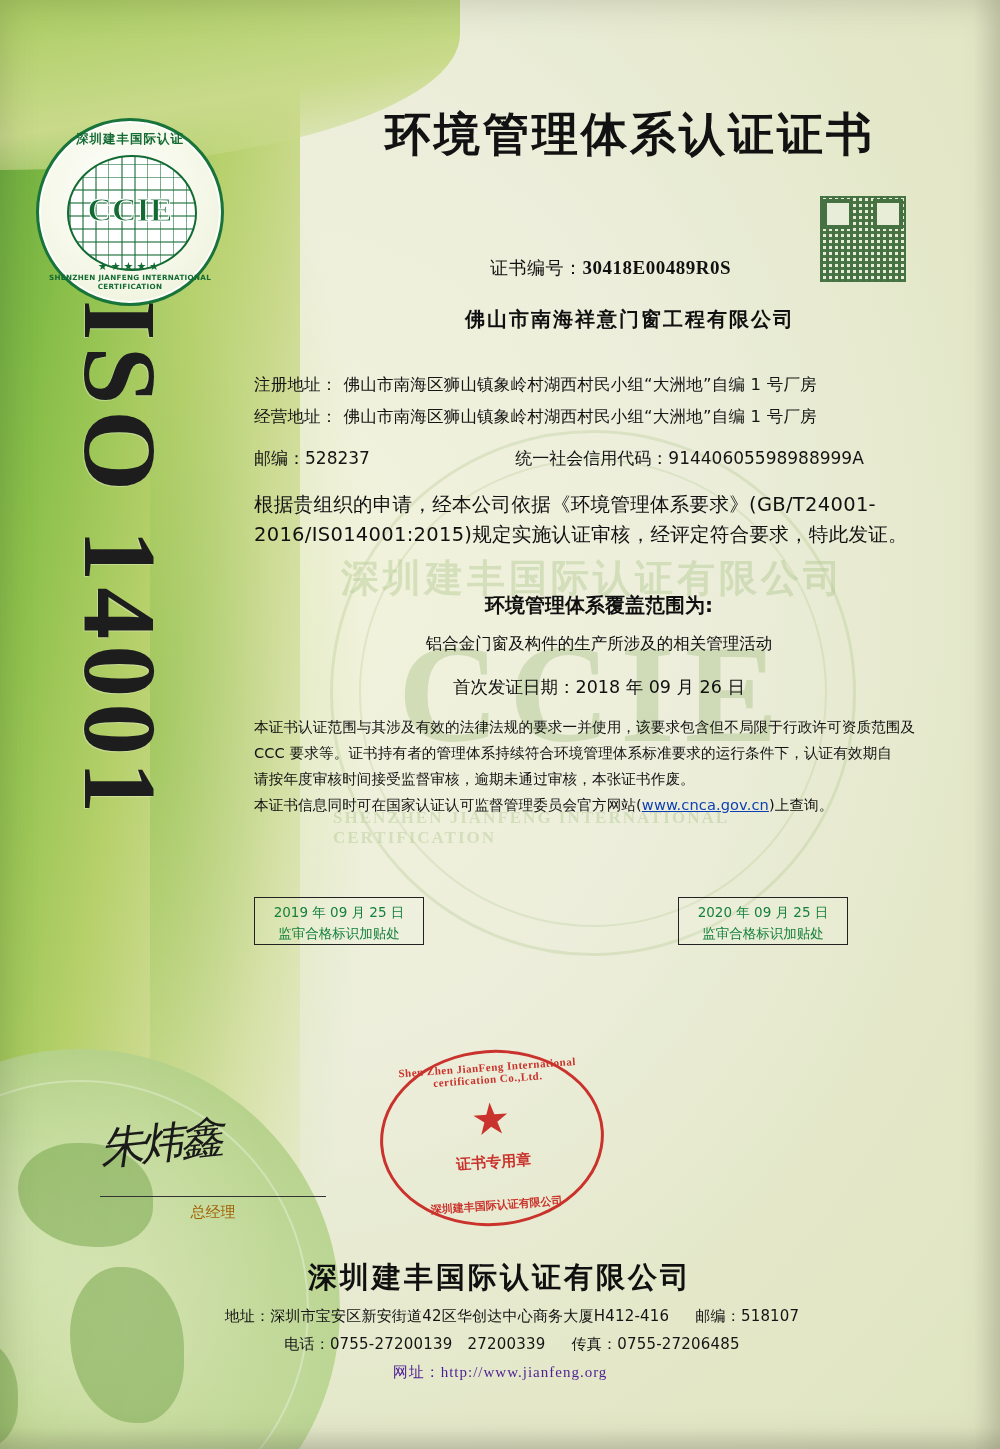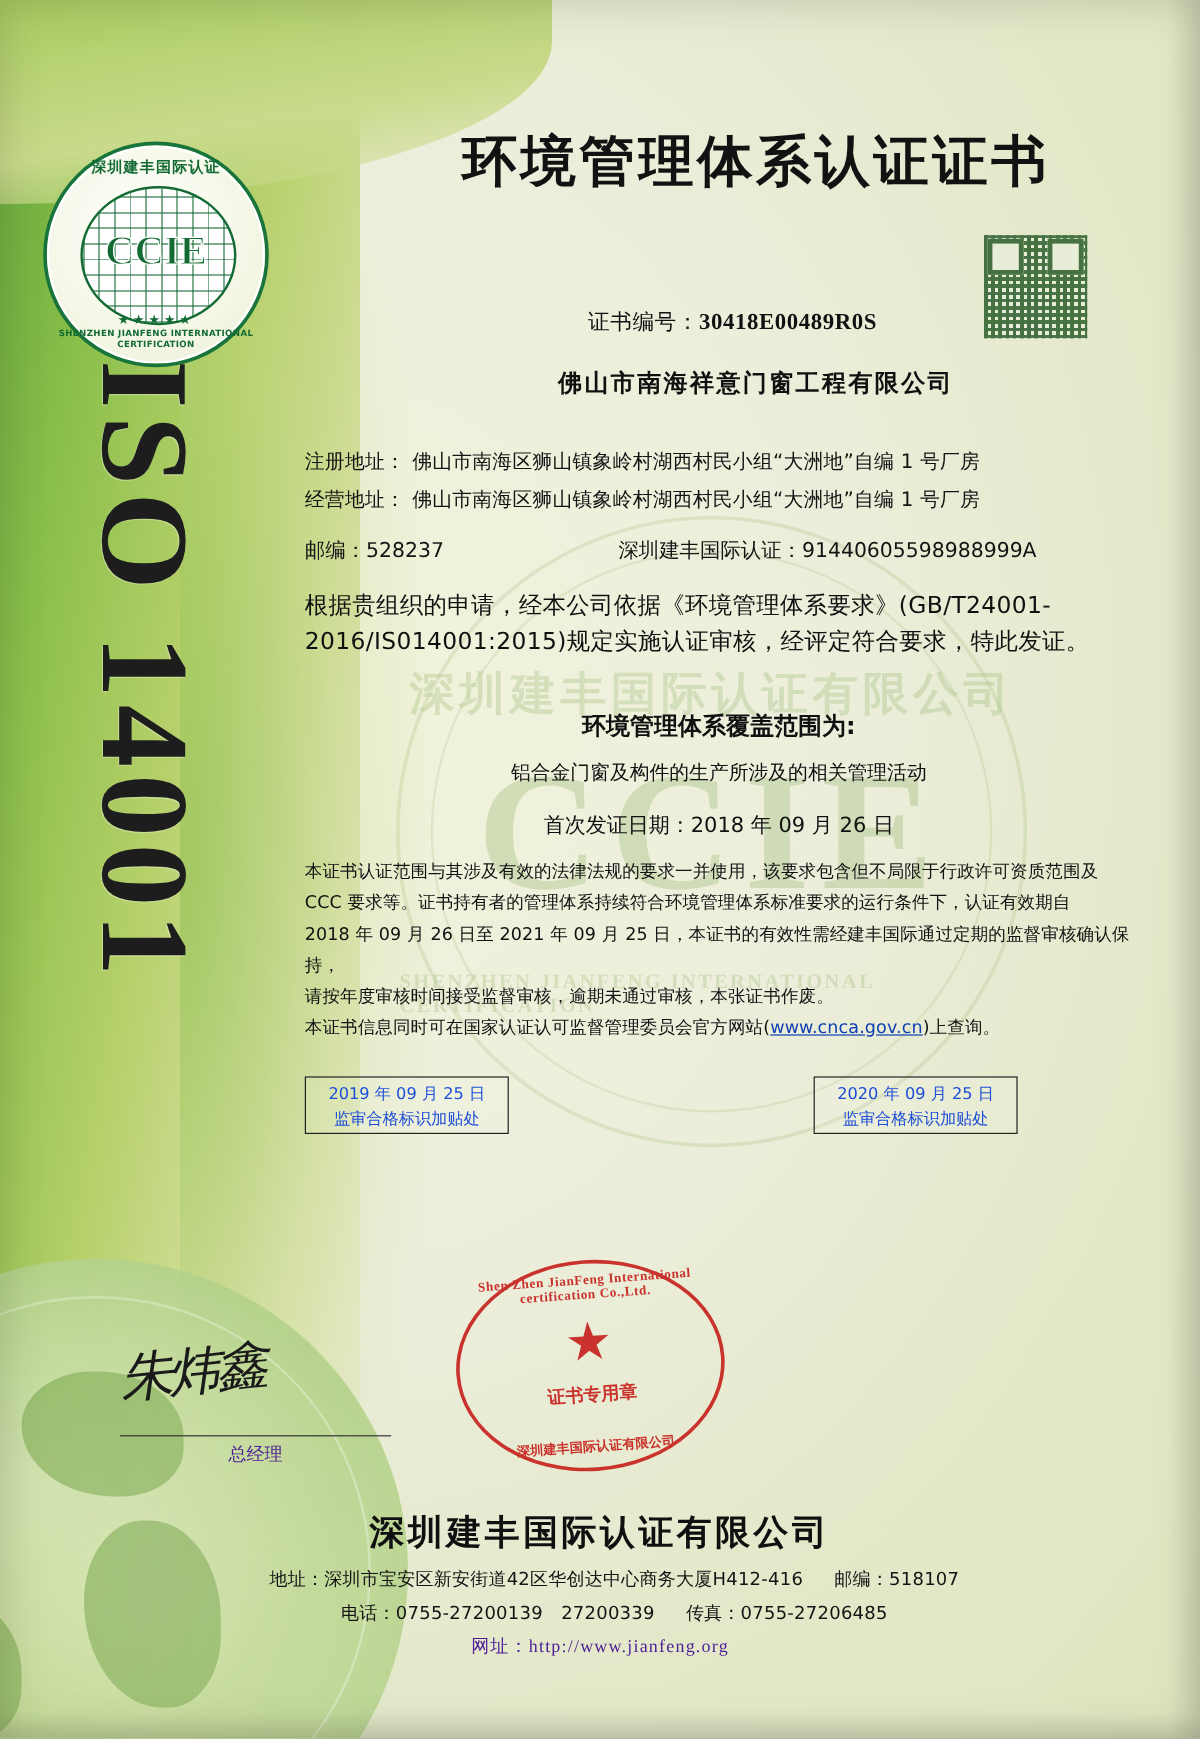--- a/index.html
+++ b/index.html
@@ -327,21 +327,21 @@
   .stamp-box {
     position: absolute;
     width: 170px;
     height: 48px;
     border: 1.6px solid #222;
     text-align: center;
     font-size: 13.5px;
     line-height: 1.55;
     padding-top: 4px;
     box-sizing: border-box;
-    color: #1d4ed8;
+    color: #15803d;
     background: rgba(255,255,255,.10);
   }
   .stamp-left { left: 4px; top: 897px; }
   .stamp-right { left: 428px; top: 897px; }
 
   
   .signature {
     position: absolute;
     left: 100px;
     top: 1108px;
@@ -361,21 +361,21 @@
     width: 226px;
     border-bottom: 1.4px solid #333;
   }
   .sig-label {
     position: absolute;
     left: 100px;
     top: 1203px;
     width: 226px;
     text-align: center;
     font-size: 15px;
-    color: #4c1d95;
+    color: #a16207;
   }
 
   
   .seal {
     position: absolute;
     left: 380px;
     top: 1050px;
     width: 218px;
     height: 170px;
     border-radius: 50%;
@@ -490,33 +490,32 @@
 
     <div class="addr-row addr1">
       <span class="lbl">注册地址：</span><span>佛山市南海区狮山镇象岭村湖西村民小组“大洲地”自编 1 号厂房</span>
     </div>
     <div class="addr-row addr2">
       <span class="lbl">经营地址：</span><span>佛山市南海区狮山镇象岭村湖西村民小组“大洲地”自编 1 号厂房</span>
     </div>
 
     <div class="zip-row">
       <span>邮编：</span><span>528237</span>
-      <span class="credit">深圳建丰国际认证：</span><span>91440605598988999A</span>
+      <span class="credit">统一社会信用代码：</span><span>91440605598988999A</span>
     </div>
 
     <div class="para">根据贵组织的申请，经本公司依据《环境管理体系要求》(GB/T24001-2016/IS014001:2015)规定实施认证审核，经评定符合要求，特此发证。</div>
 
     <div class="scope-title">环境管理体系覆盖范围为:</div>
     <div class="scope-body">铝合金门窗及构件的生产所涉及的相关管理活动</div>
     <div class="first-issue">首次发证日期：2018 年 09 月 26 日</div>
 
     <div class="legal">
       <div>本证书认证范围与其涉及有效的法律法规的要求一并使用，该要求包含但不局限于行政许可资质范围及</div>
       <div>CCC 要求等。证书持有者的管理体系持续符合环境管理体系标准要求的运行条件下，认证有效期自</div>
-      <div>2018 年 09 月 26 日至 2021 年 09 月 25 日，本证书的有效性需经建丰国际通过定期的监督审核确认保持，</div>
       <div>请按年度审核时间接受监督审核，逾期未通过审核，本张证书作废。</div>
       <div>
         <span>本证书信息同时可在国家认证认可监督管理委员会官方网站(</span><a href="#">www.cnca.gov.cn</a><span>)上查询。</span>
       </div>
     </div>
 
     <div class="stamp-box stamp-left">
       <div>2019 年 09 月 25 日</div>
       <div>监审合格标识加贴处</div>
     </div>

